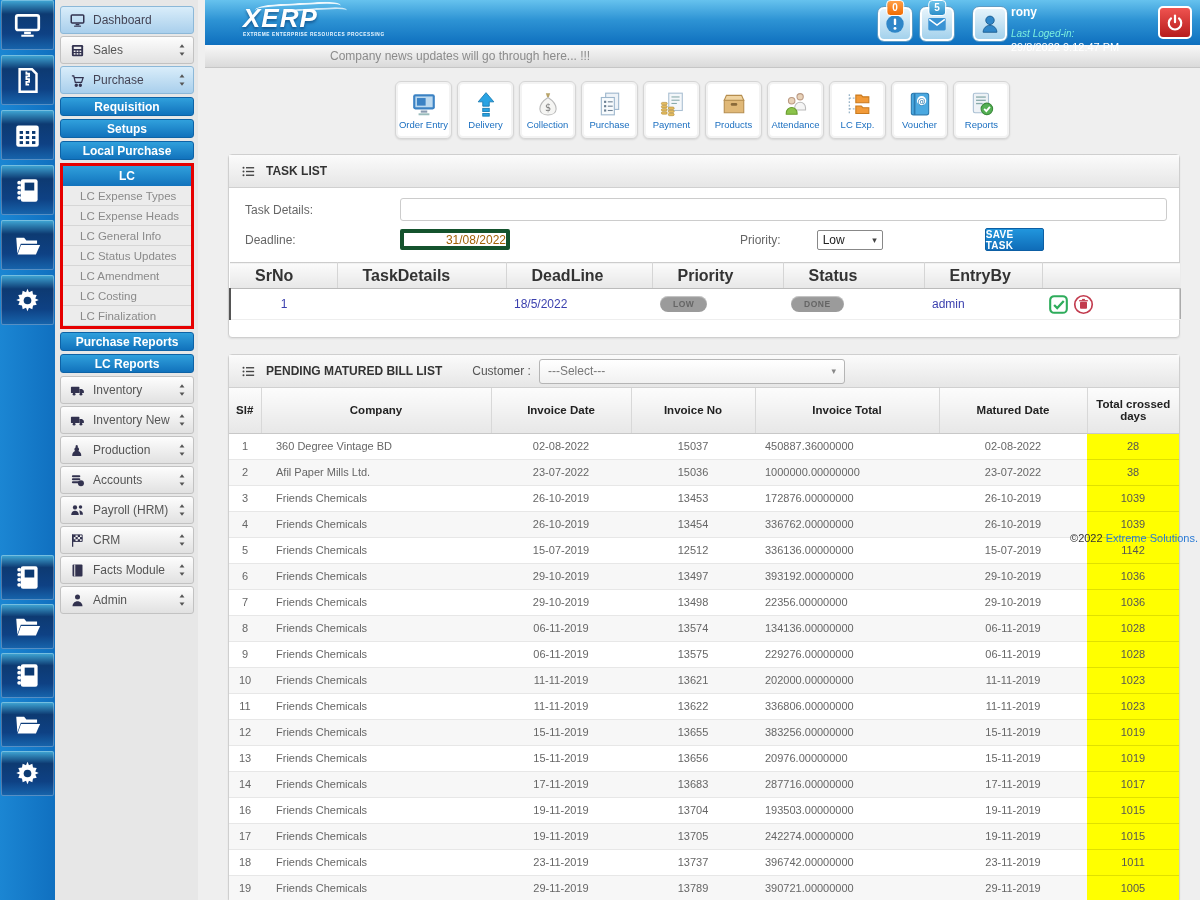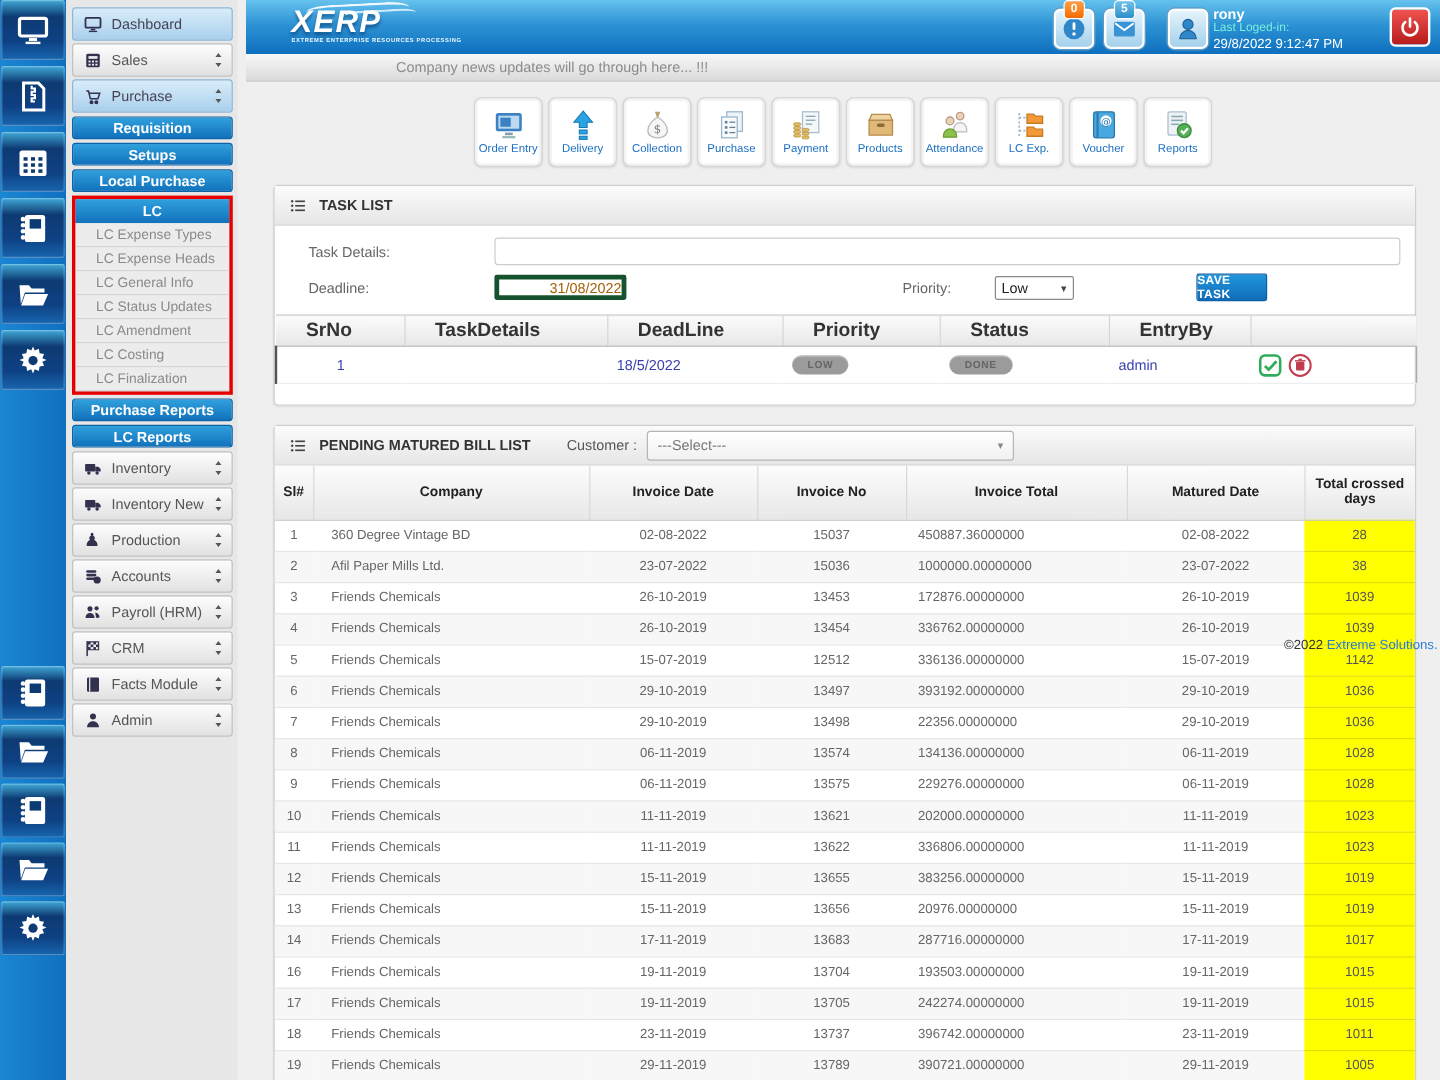--- a/index.html
+++ b/index.html
@@ -47,42 +47,42 @@
   .ntile{position:absolute;top:6px;width:36px;height:36px;border-radius:7px;cursor:pointer;
     background:linear-gradient(180deg,#eaf6fc,#9fcfeb);border:1px solid #5f9cc4;
     box-shadow:inset 0 0 0 2px #fff;display:flex;align-items:center;justify-content:center;}
   .ntile .ic{width:22px;height:22px;}
   .badge{position:absolute;top:-7px;left:50%;transform:translateX(-50%);font-size:10px;font-weight:bold;color:#fff;
     padding:1px 5px;border-radius:4px;border:1px solid #fff;line-height:12px;}
   .badge.orange{background:linear-gradient(#ffa04a,#f26b00);}
   .badge.blue{background:linear-gradient(#6fc3ea,#2d8fc9);}
   .utext{position:absolute;left:806px;top:6px;line-height:1;}
   .uname{font-size:12px;font-weight:bold;color:#fff;}
-  .ulabel{font-size:10px;color:#7df0df;margin-top:1px;}
+  .ulabel{font-size:10px;color:#7df0df;margin-top:11px;font-style:italic;}
   .uvalue{font-size:11px;color:#fff;margin-top:3px;}
   .power{position:absolute;right:8px;top:6px;width:34px;height:33px;border-radius:5px;cursor:pointer;
     background:linear-gradient(180deg,#ef5350,#b71c1c);border:2px solid #fff;
     display:flex;align-items:center;justify-content:center;}
   .power .ic{width:20px;height:20px;}
   .ticker{height:23px;flex:none;background:linear-gradient(180deg,#f8f8f8,#dadada);border-bottom:1px solid #c6c6c6;
     display:flex;align-items:center;font-size:12px;color:#8b8b8b;padding-left:125px;}
   
   .toolbar{display:flex;justify-content:center;gap:5px;padding:13px 0 9px 0;flex:none;}
   .tbtn{width:57px;height:58px;background:#fff;border:1px solid #d5d5d5;border-radius:6px;cursor:pointer;
     box-shadow:0 1px 2px rgba(0,0,0,.1),inset 0 0 0 2px #f3f3f3;
     display:flex;flex-direction:column;align-items:center;justify-content:center;gap:2px;}
   .tbtn .ic{width:26px;height:26px;}
   .tbtn .tl{font-size:9.5px;color:#1b6fc0;white-space:nowrap;}
   
   .panel{width:952px;margin:6px 0 0 23px;background:#fff;border:1px solid #cfcfcf;border-radius:4px;
     flex:none;box-shadow:0 1px 2px rgba(0,0,0,.07);}
   .phead{height:33px;background:linear-gradient(180deg,#fbfbfb,#e6e6e6);border-bottom:1px solid #d0d0d0;
     display:flex;align-items:center;padding:0 12px;font-size:12px;font-weight:bold;color:#333;}
   .phead .ic{width:15px;height:15px;color:#444;margin-right:10px;}
-  .tform{padding:10px 12px 4px 28px;}
+  .tform{padding:10px 12px 4px 16px;}
   .frow{display:flex;align-items:center;margin-bottom:7px;}
   .flabel{width:155px;font-size:12px;color:#666;flex:none;}
   .txt{flex:1;height:23px;border:1px solid #ccc;border-radius:3px;background:#fff;font:12px "Liberation Sans",sans-serif;padding:0 6px;}
   .date{width:110px;height:21px;border:4px solid #14532d;border-radius:2px;text-align:right;
     font:12px "Liberation Sans",sans-serif;color:#a16207;}
   .plab{margin-left:230px;font-size:12px;color:#666;}
   .selbox{width:66px;height:20px;margin-left:36px;border:1px solid #888;border-radius:2px;background:#fff;
     display:flex;align-items:center;justify-content:space-between;padding:0 5px;font-size:12px;color:#222;cursor:pointer;}
   .selarrow{font-size:9px;color:#444;}
   .save{margin-left:102px;width:59px;height:23px;border-radius:2px;border:1px solid #0d5fa4;cursor:pointer;

